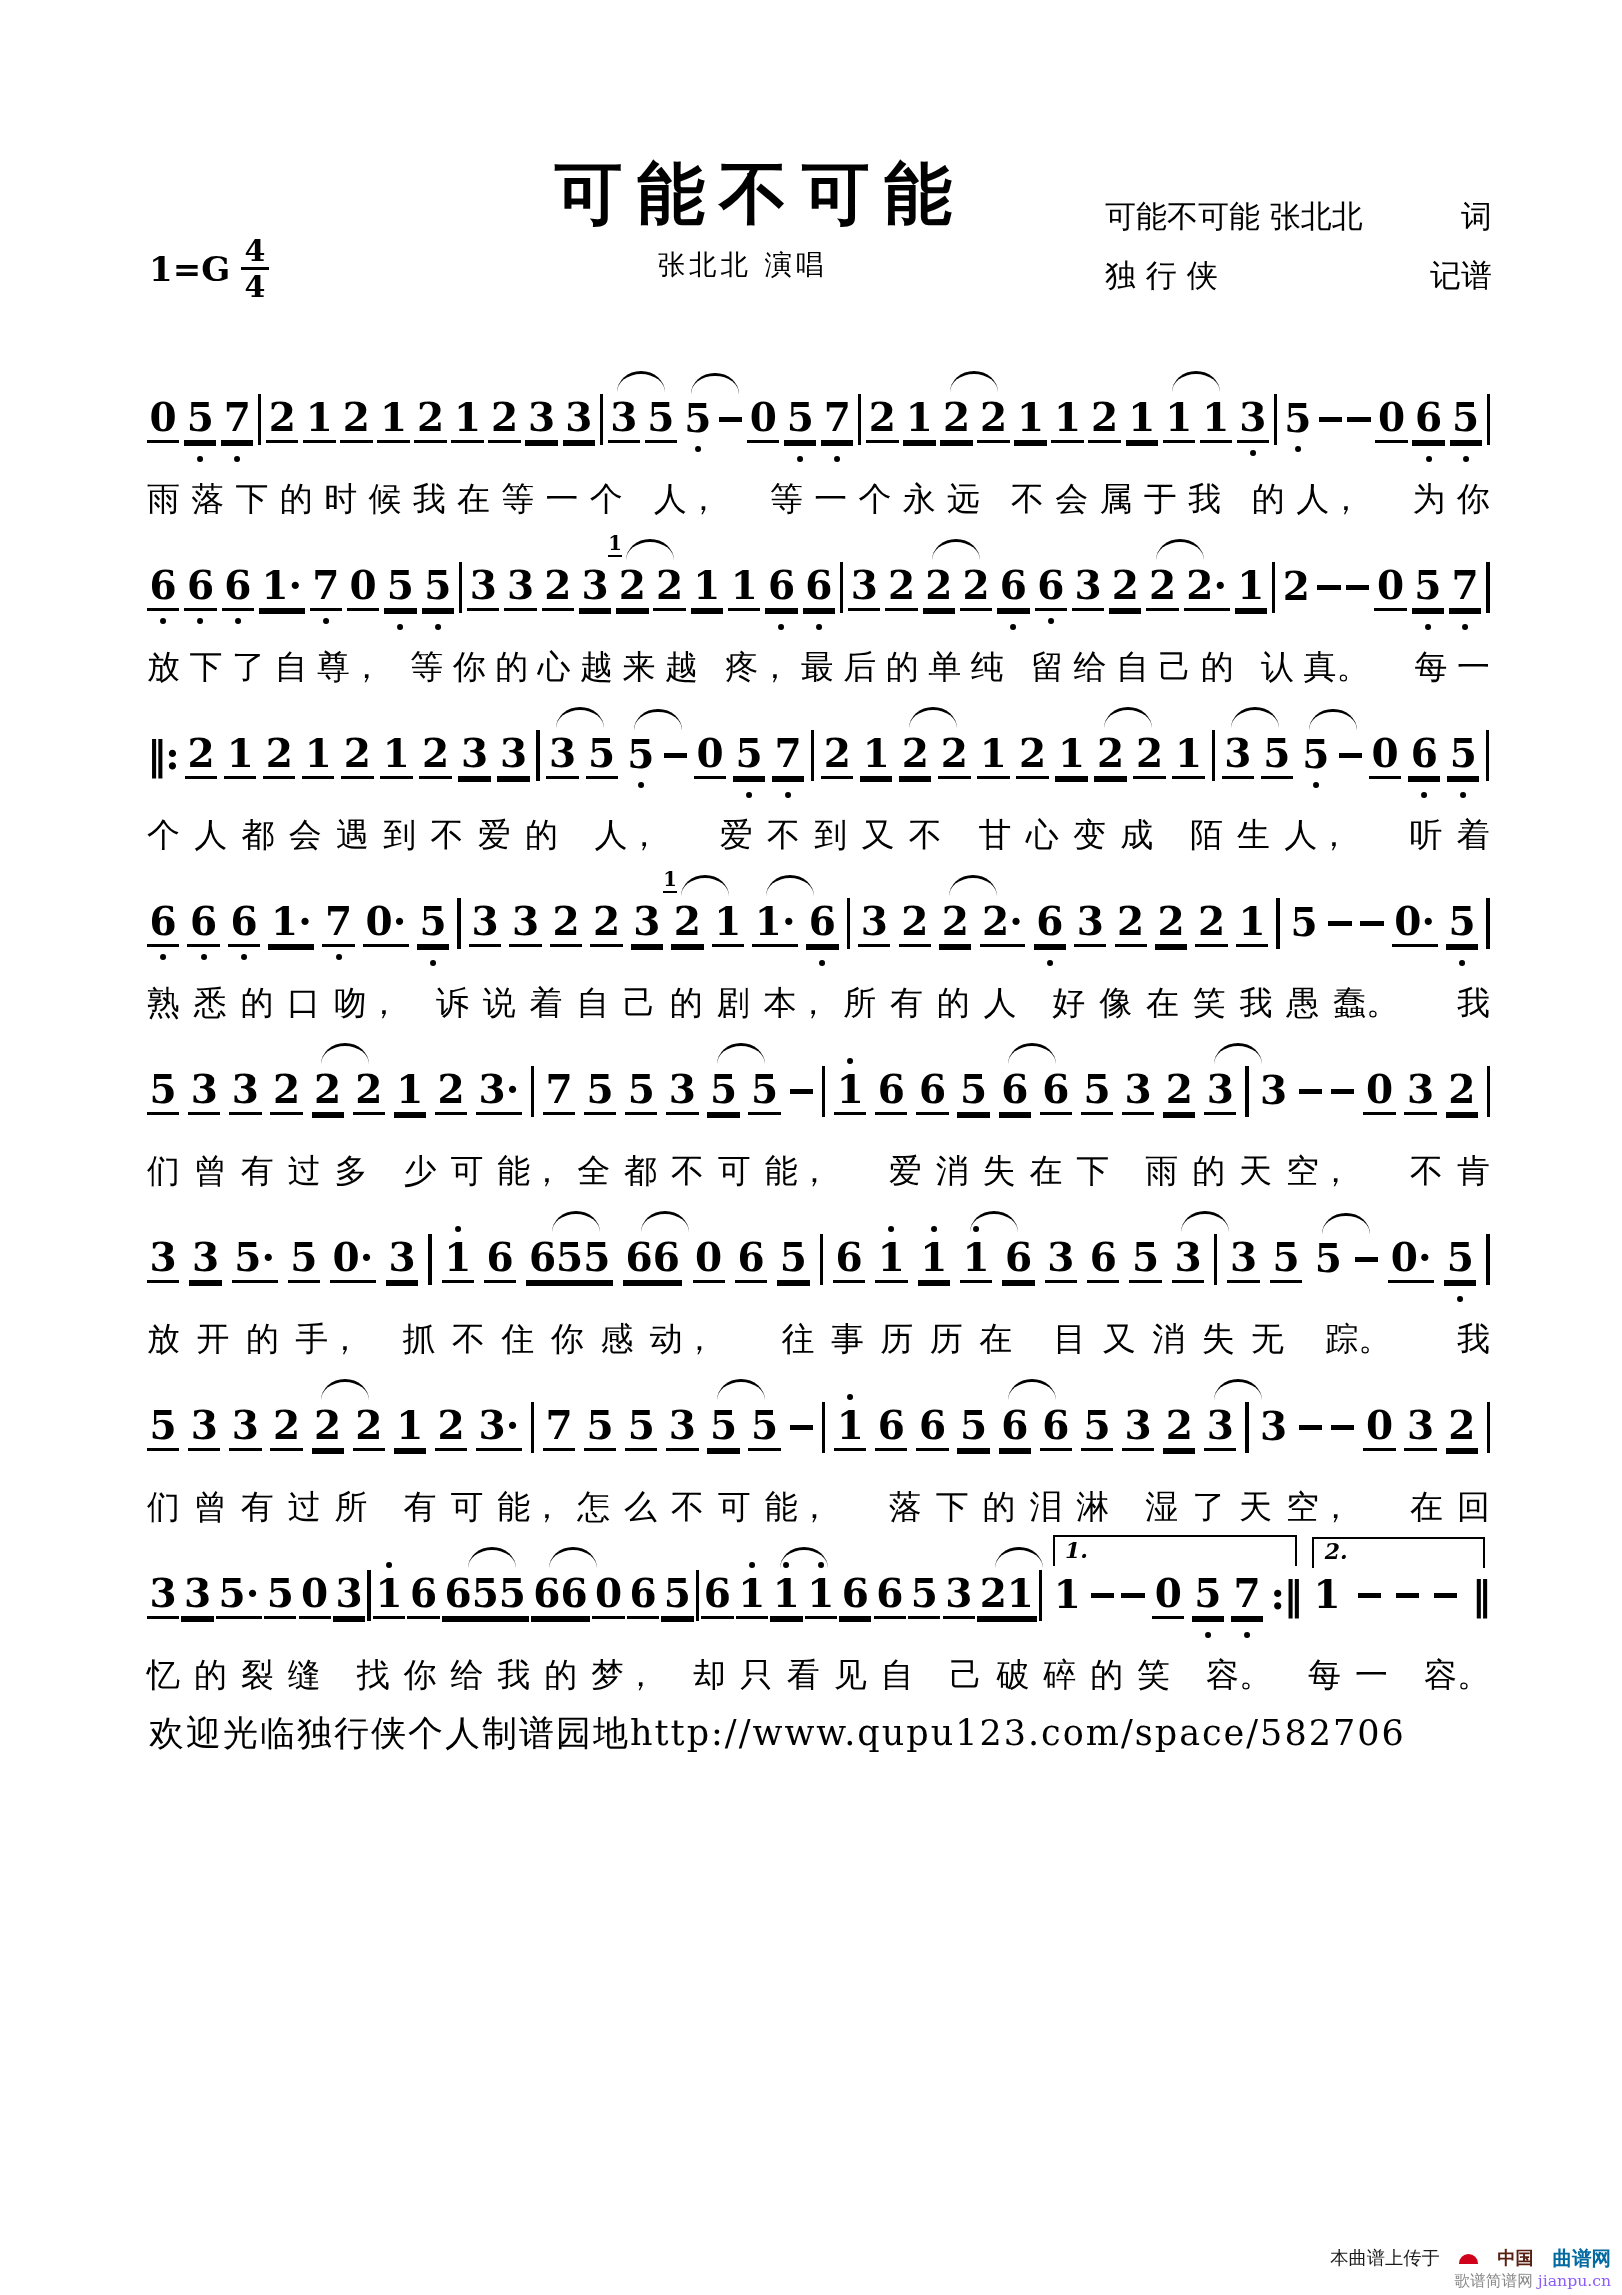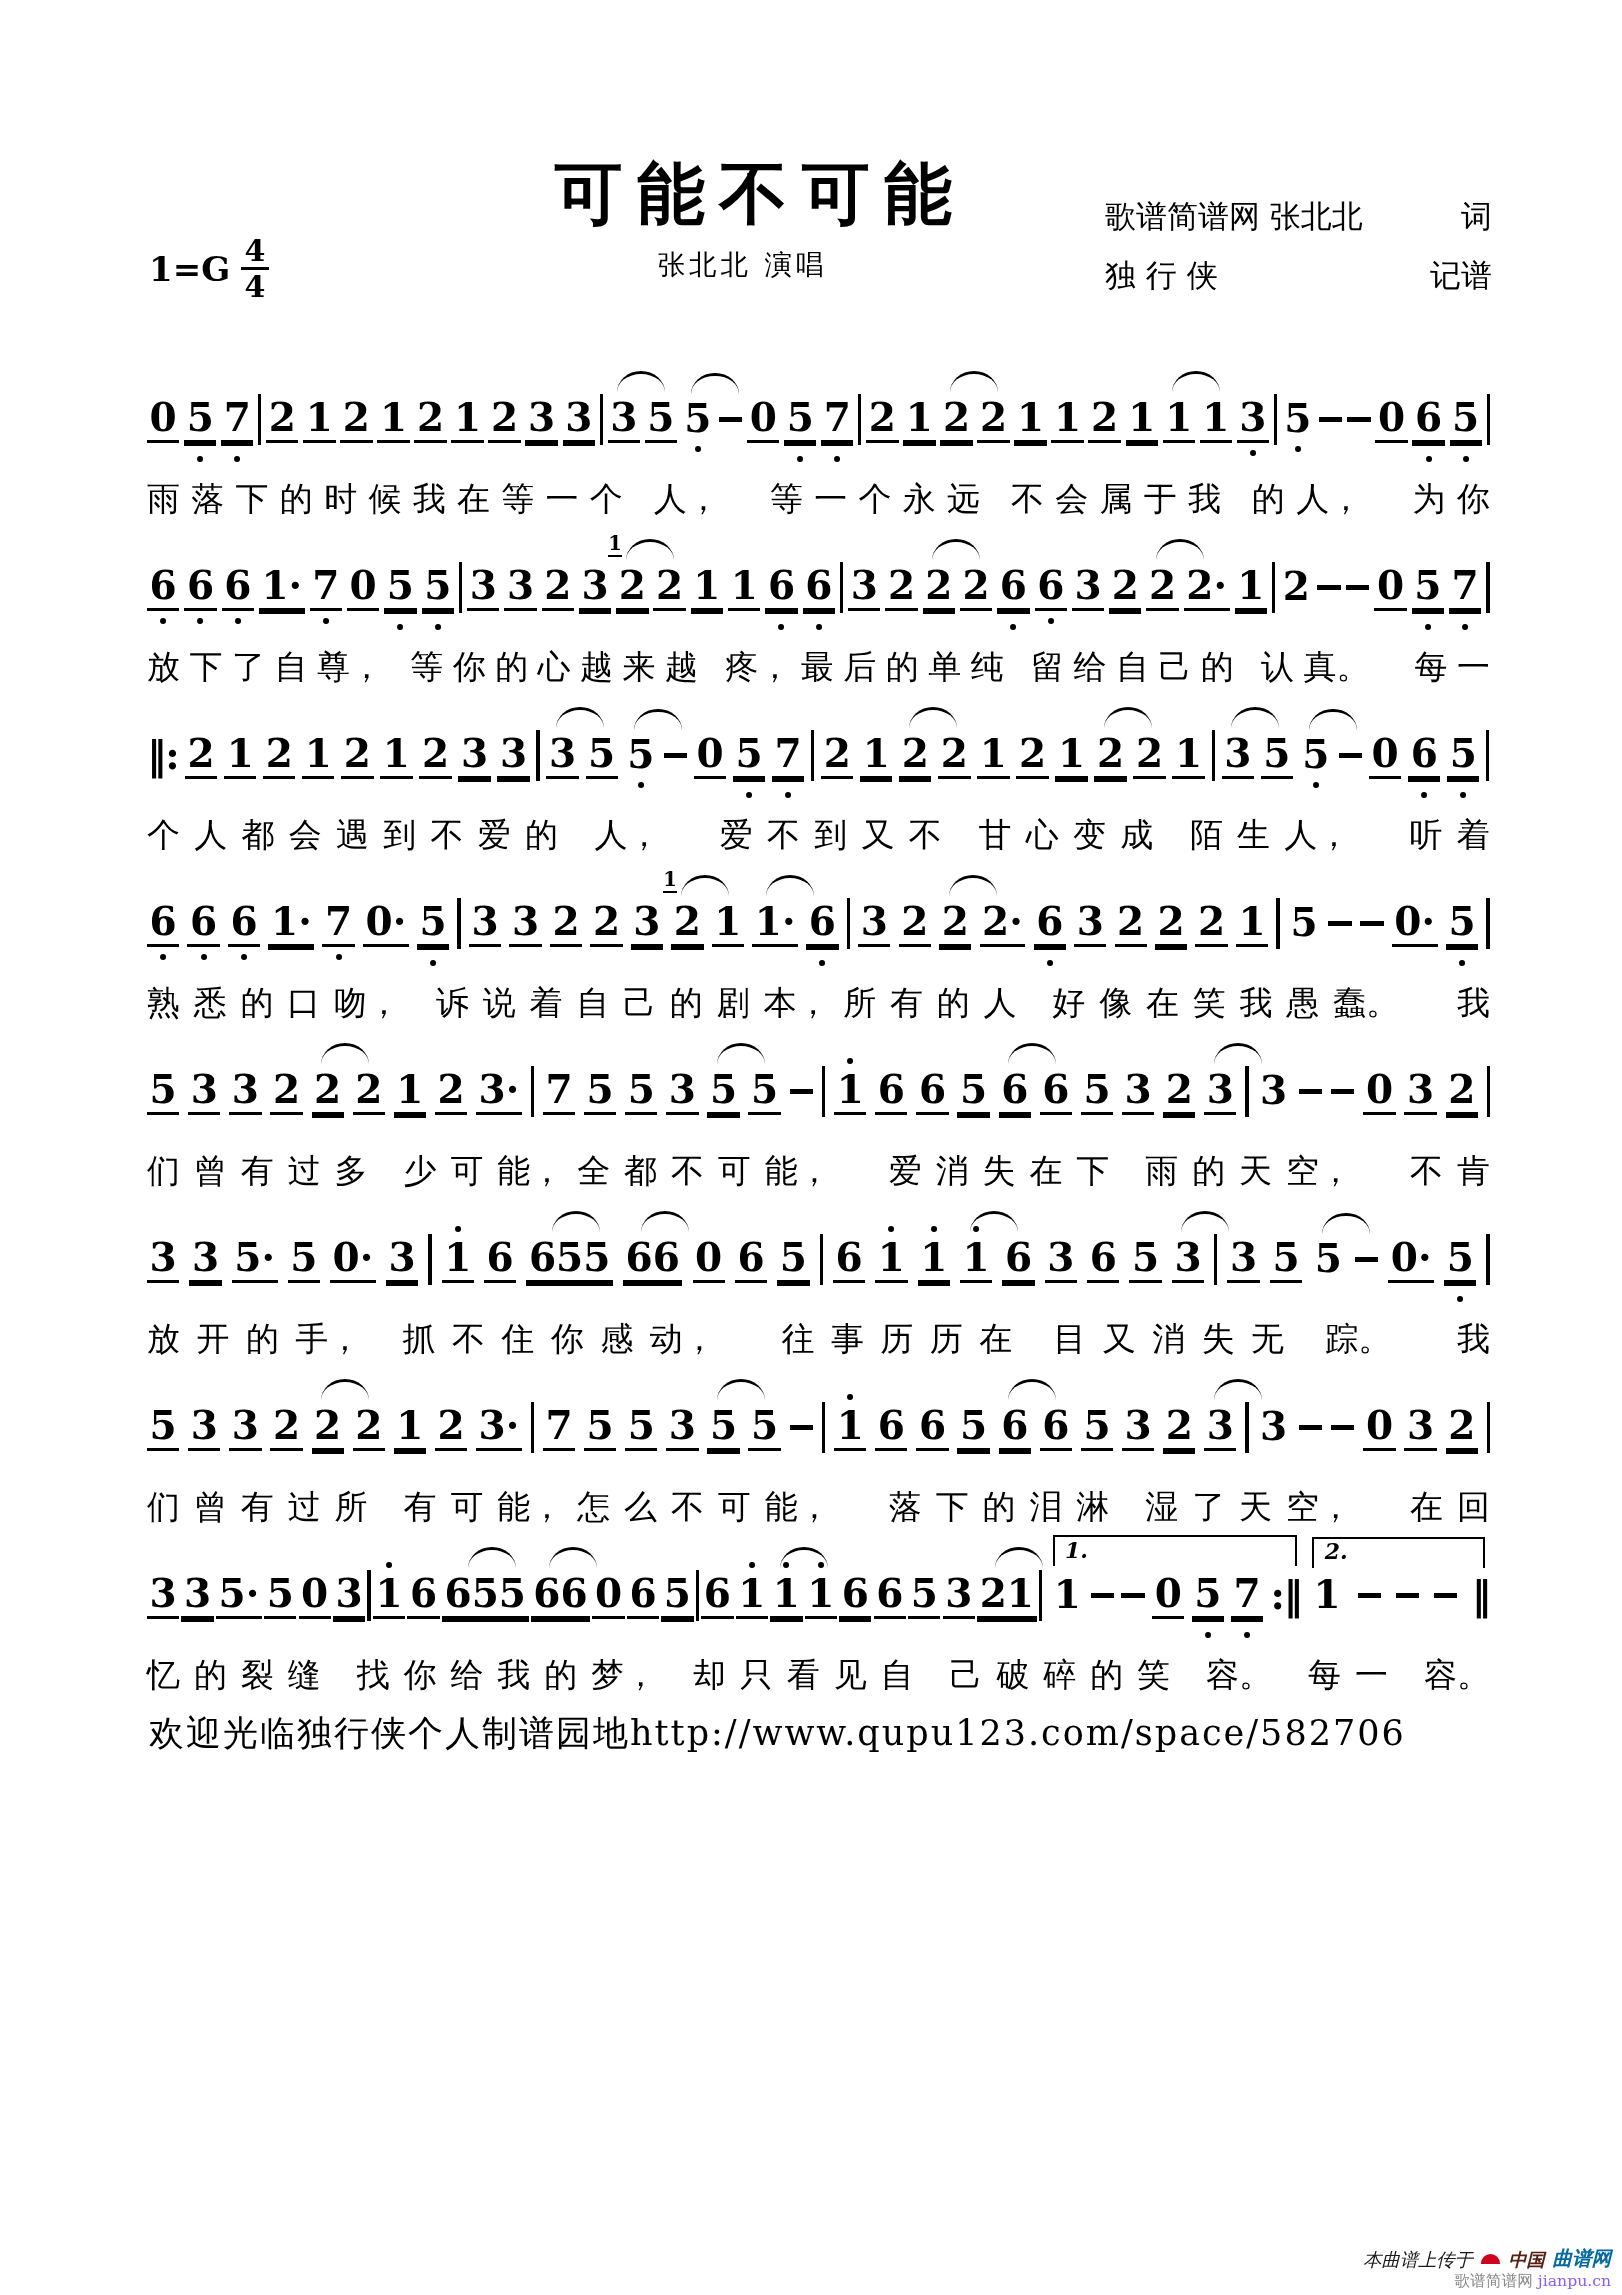--- a/index.html
+++ b/index.html
@@ -44,21 +44,21 @@
   .volta-label{position:absolute;top:1.3px;left:10.5px;font-style:italic;
                font-size:22px;font-weight:bold;line-height:1;}
   .lyrics{display:flex;justify-content:space-between;align-items:baseline;margin-top:22px;
           font-size:33px;font-family:"Liberation Serif","DejaVu Serif",serif;}
   .lyrics span{white-space:pre;}
 
   
   .promo{position:absolute;left:149px;top:1710px;width:1374px;font-size:35px;
          letter-spacing:2px;font-weight:500;}
   .watermark{position:absolute;right:11.8px;bottom:3.9px;text-align:right;line-height:1.25;}
-  .wm-row1{font-size:18.3px;display:flex;align-items:flex-end;justify-content:flex-end;gap:8px;font-style:italic;}
+  .wm-row1{font-size:18.3px;display:flex;justify-content:flex-end;gap:19px;}
   .wm-prefix{color:#1a1a1a;}
   .logo-mark{display:inline-block;width:19.6px;height:10.5px;background:#d0021b;
              border-radius:9.8px 9.8px 0 0;align-self:center;}
   .logo-cn{color:#571e12;font-weight:bold;font-size:18px;}
   .logo-rest{color:#0369a1;font-weight:bold;font-size:19.6px;}
   .wm-row2{font-size:15.7px;}
   .site-name{color:#8a8a8a;}
   .site-domain{color:#8b5cf6;margin-top:24px;}
 </style>
 </head>
@@ -72,21 +72,21 @@
   <div class="keytime">
     <span>1=G</span>
     <span class="ts">
       <span class="ts-top">4</span>
       <span class="ts-bot">4</span>
     </span>
   </div>
 
   <div class="credits">
     <div class="credit-row">
-      <span>歌谱简谱网 张北北</span>
+      <span>可能不可能 张北北</span>
       <span>词</span>
     </div>
     <div class="credit-row">
       <span>独 行 侠</span>
       <span>记谱</span>
     </div>
   </div>
 
   <div class="score">
       <div class="mline">

